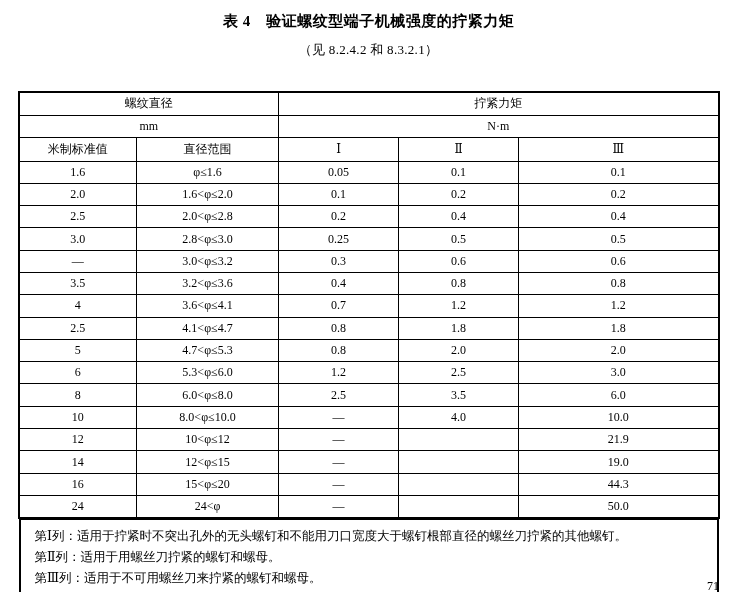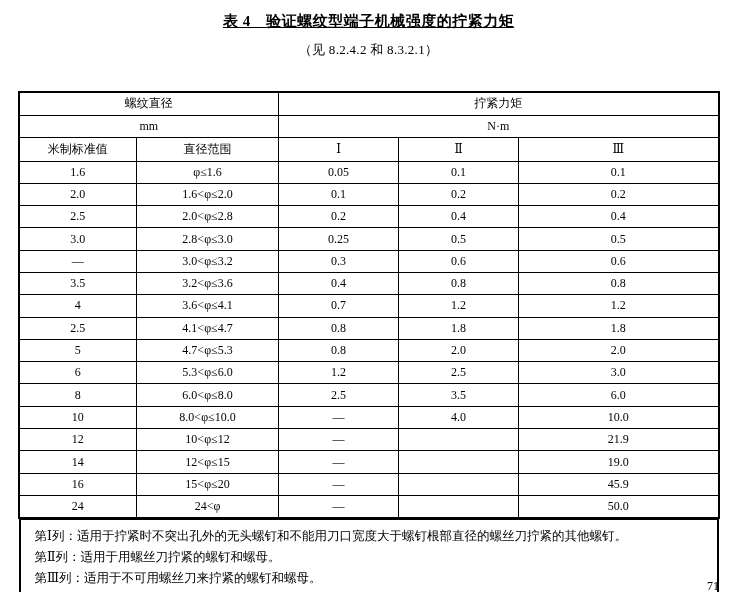--- a/index.html
+++ b/index.html
@@ -21,21 +21,20 @@
     position: relative;
     box-sizing: border-box;
     padding: 0;
   }
   .title {
     text-align: center;
     font-size: 15px;
     font-weight: bold;
     letter-spacing: 0.5px;
     margin-top: 12px;
-    text-decoration: underline;
   }
   .subtitle {
     text-align: center;
     font-size: 13px;
     margin-top: 10px;
     letter-spacing: 0.3px;
   }
   table.main {
     border-collapse: collapse;
     margin: 14px auto 0 auto;
@@ -228,21 +227,21 @@
         <td class="rn nowrap">12&lt;φ≤15</td>
         <td class="rn">—</td>
         <td class="rn"></td>
         <td class="rn">19.0</td>
       </tr>
       <tr class="data-row">
         <td class="rn">16</td>
         <td class="rn nowrap">15&lt;φ≤20</td>
         <td class="rn">—</td>
         <td class="rn"></td>
-        <td class="rn">45.9</td>
+        <td class="rn">44.3</td>
       </tr>
       <tr class="data-row">
         <td class="rn">24</td>
         <td class="rn nowrap">24&lt;φ</td>
         <td class="rn">—</td>
         <td class="rn"></td>
         <td class="rn">50.0</td>
       </tr>
     </tbody>
   </table>

